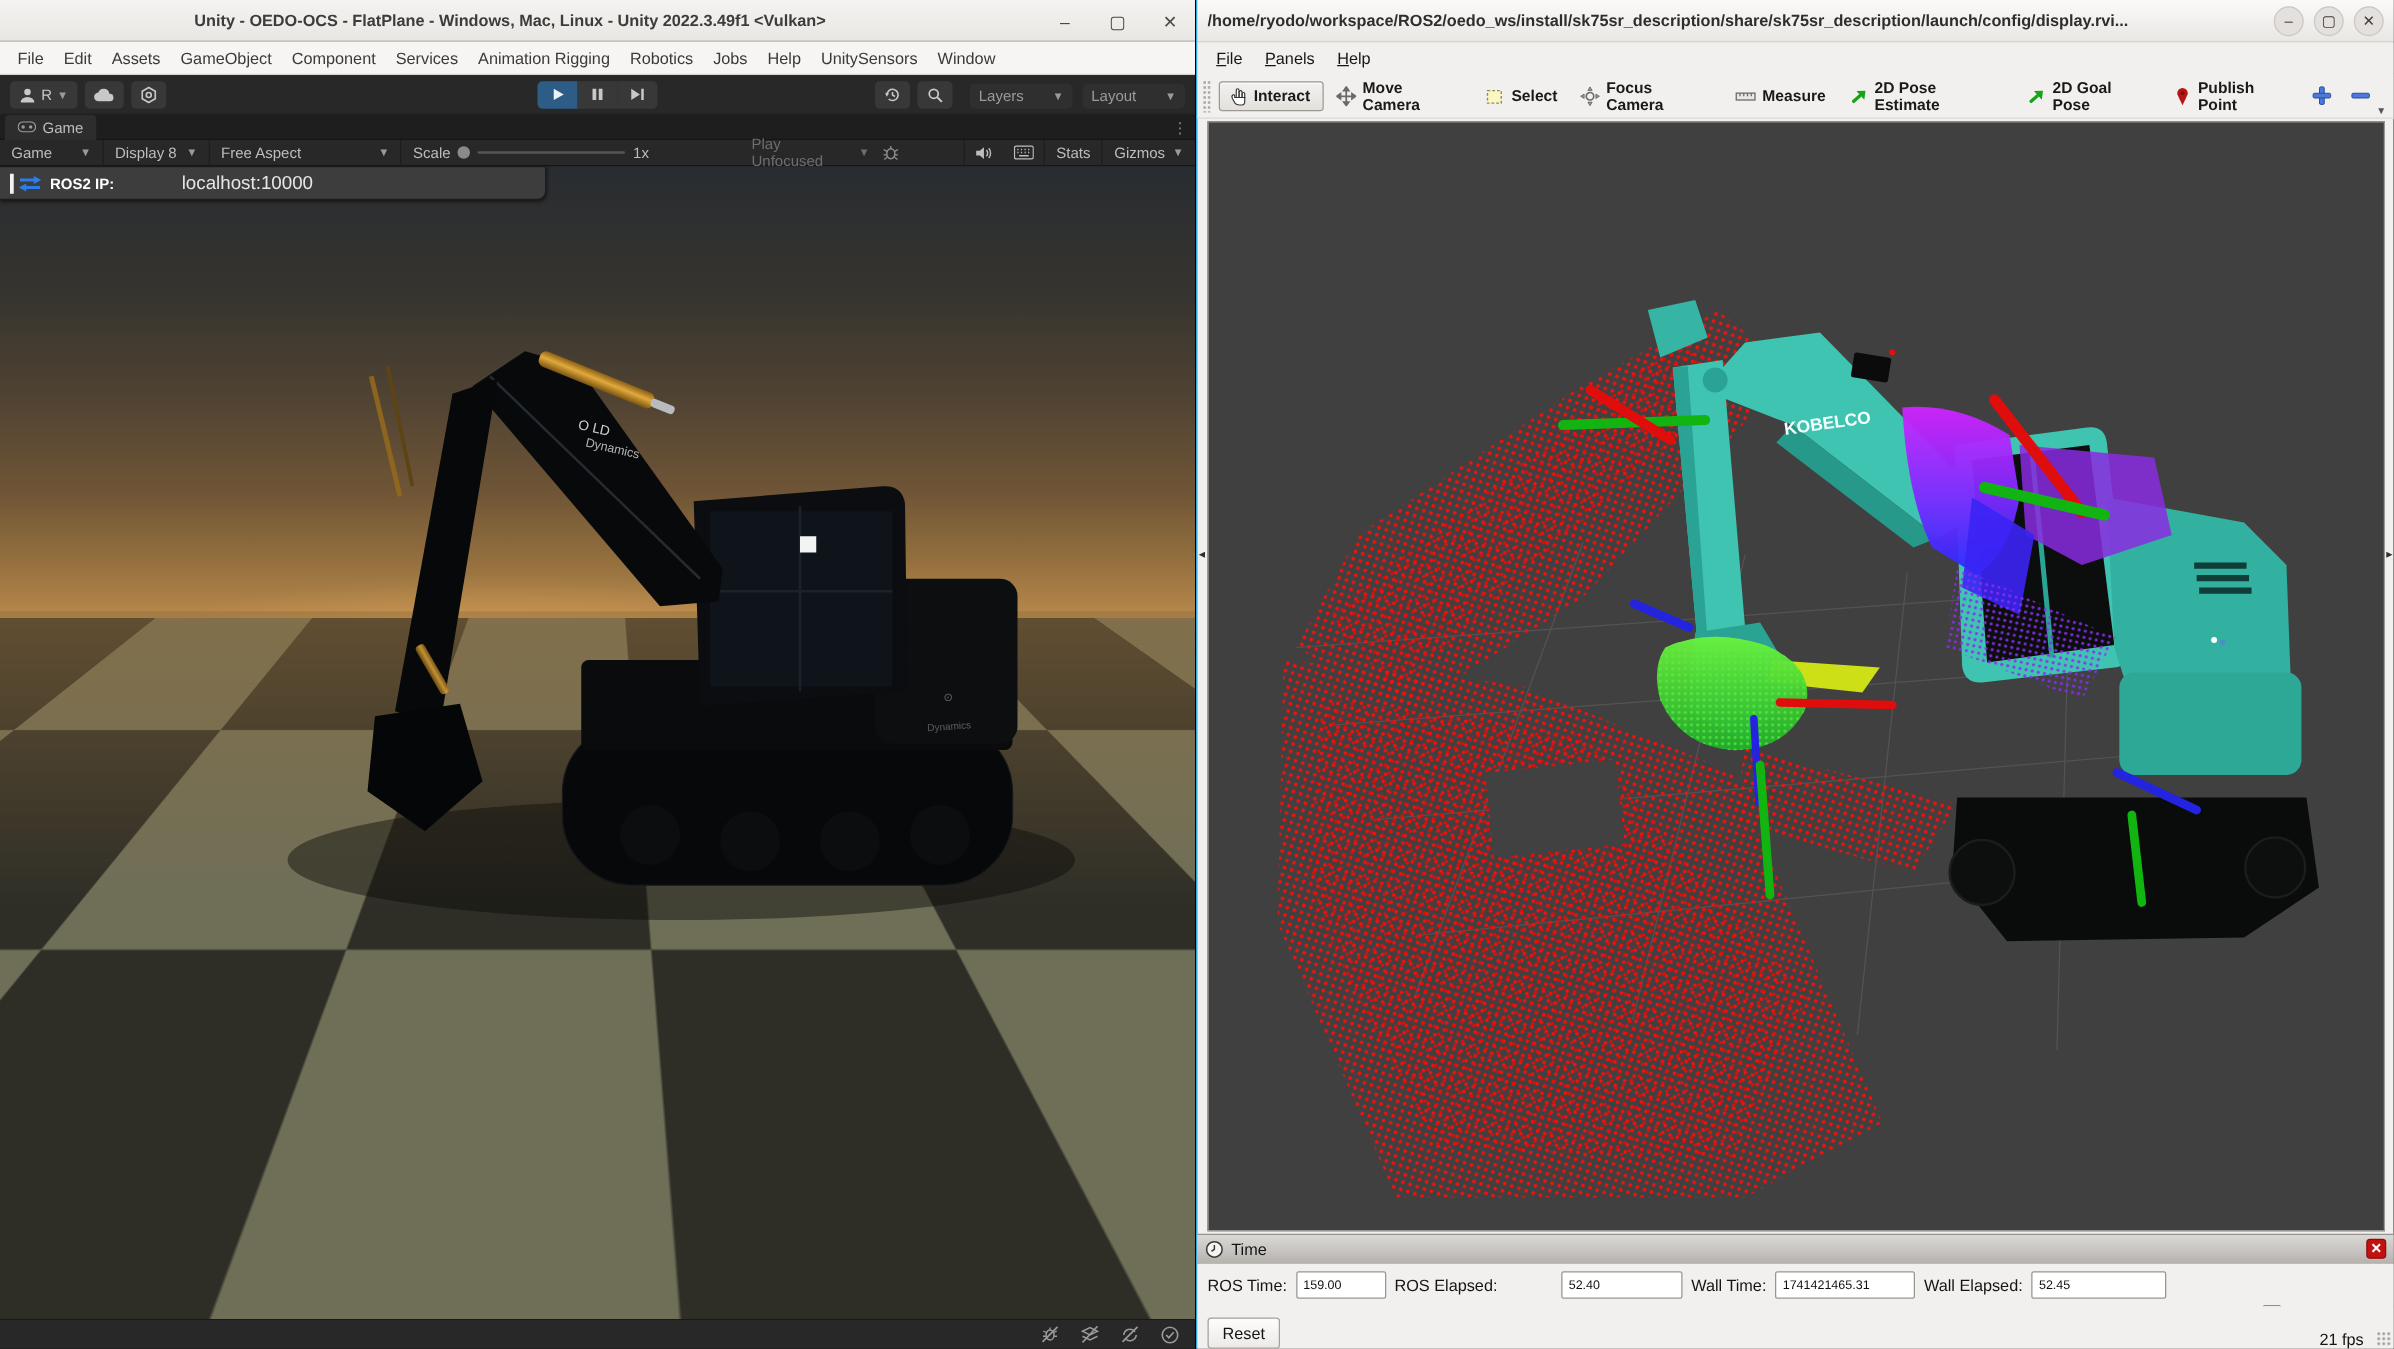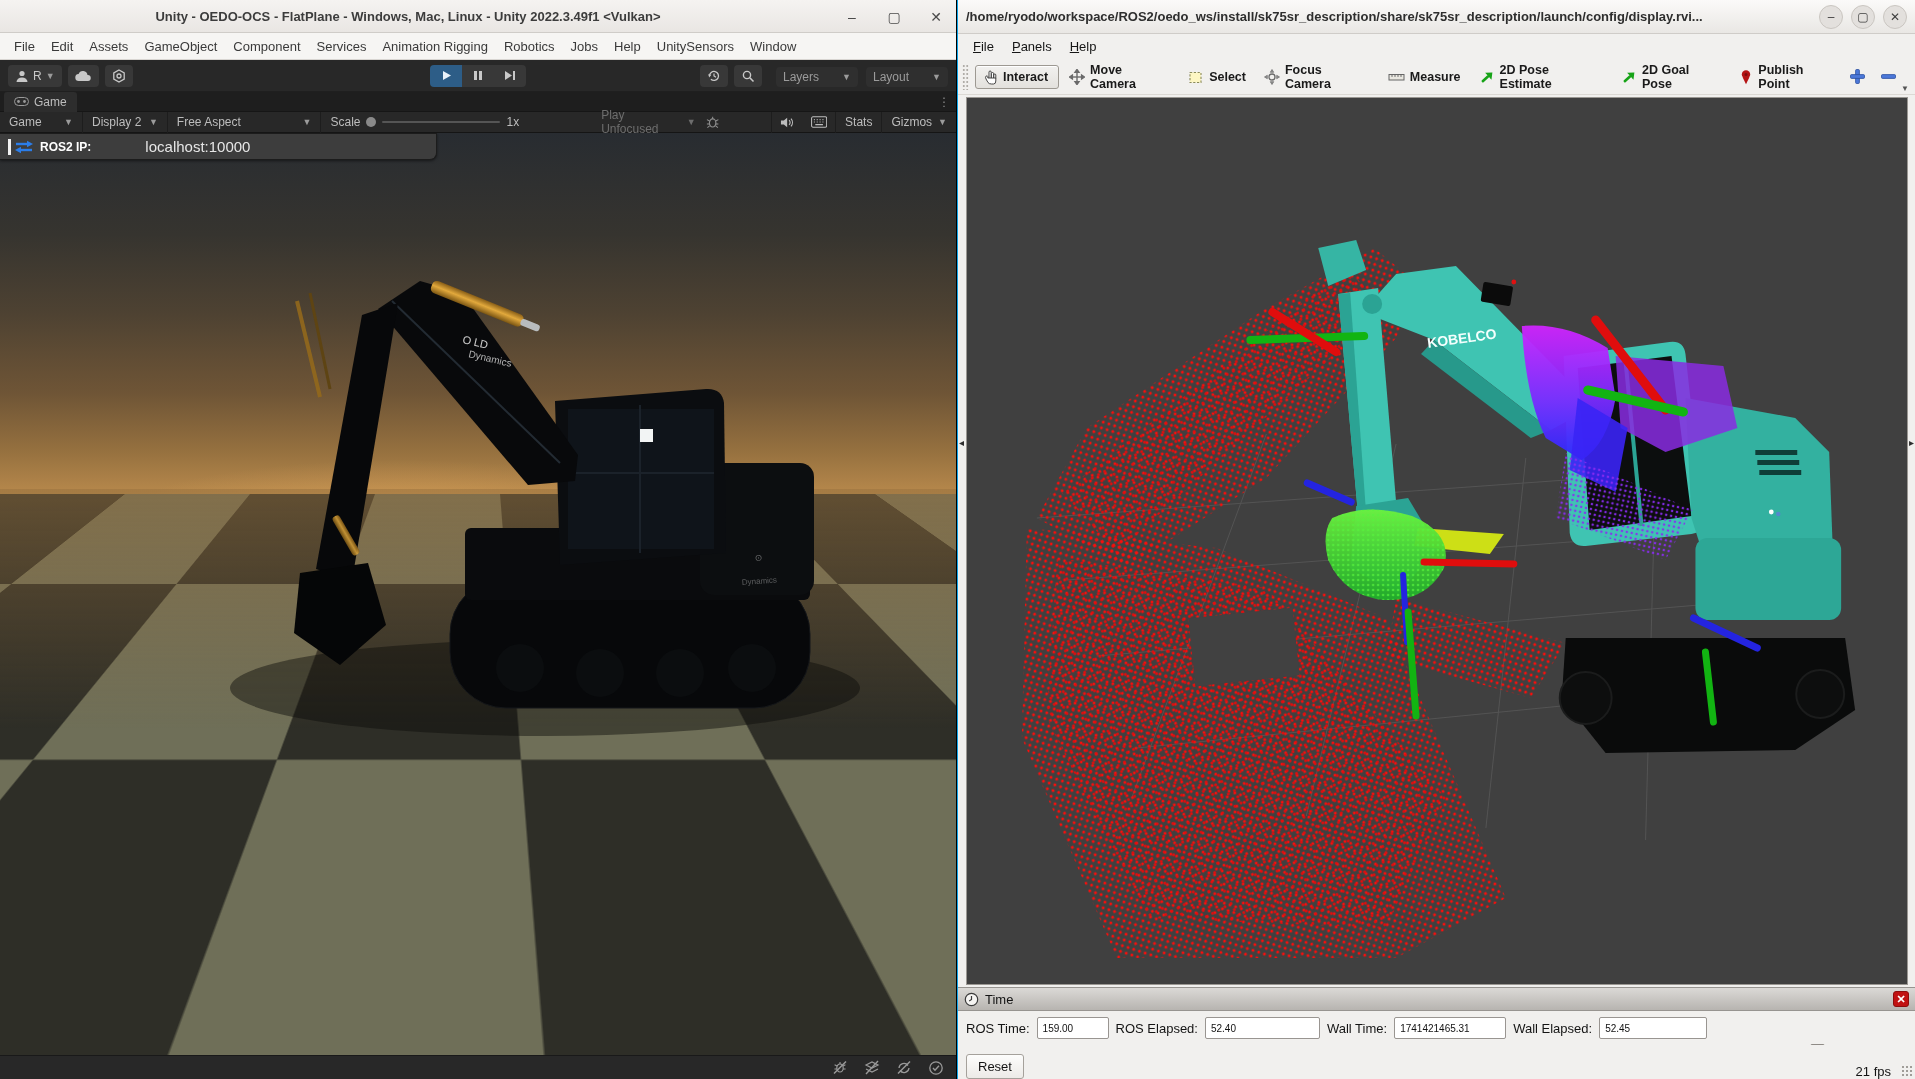--- a/index.html
+++ b/index.html
@@ -102,21 +102,21 @@
                   border-top:1px solid #979490; border-bottom:1px solid #979490;
                   display:flex; align-items:center; padding:0 6px; gap:6px; }
   .r-timeheader .t-label { font-size:13px; color:#141414; }
   .t-close { margin-left:auto; width:16px; height:16px; border-radius:3px; background:#c11212;
              border:1px solid #8d0d0d; color:#fff; font-size:11px; font-weight:bold;
              display:flex; align-items:center; justify-content:center; line-height:1; }
   .r-timefields { height:34px; flex:none; background:#f1f0ee; display:flex; align-items:center;
                   padding:0 8px; gap:7px; font-size:13px; color:#141414; }
   .r-timefields input { height:22px; border:1px solid #999591; border-radius:2px; background:#fff;
                         font-size:10px; padding:0 5px; color:#111; font-family:"Liberation Sans",sans-serif; }
-  .w70 {width:72px;} .w115 {width:115px;} .w112 {width:112px;} .w100 {width:108px;}
+  .w70 {width:72px;} .w115 {width:97px;margin-left:44px;} .w112 {width:112px;} .w100 {width:108px;}
   .exp-wrap { margin-left:auto; display:flex; align-items:center; gap:6px;margin-top:46px; }
   .checkbox { width:15px; height:15px; background:#fff; border:1px solid #8f8b86; border-radius:2px; }
   .r-statusbar { height:34px; flex:none; background:#f1f0ee; display:flex; align-items:flex-end;
                  gap:12px; padding:0 8px; font-size:13px; color:#141414; position:relative; }
   .reset-btn { background:linear-gradient(#fdfdfc,#eceae7); border:1px solid #a5a19b; border-radius:3px;
                padding:4px 11px; font-size:13px; color:#141414; }
   .fps { margin-left:auto; padding-right:16px; font-size:13px; }
   .grip { position:absolute; right:2px; bottom:2px; width:12px; height:12px;
           background-image:radial-gradient(circle,#a09d98 1px,transparent 1.2px); background-size:4px 4px; }
   b { font-weight:bold; }
@@ -227,21 +227,21 @@
       </div>
       <span class="u-tab-dots">⋮</span>
     </div>
 
     <div class="u-gametoolbar">
       <div class="g-seg" style="width:86px">
         <span>Game</span>
         <span class="caret" style="margin-left:auto">▼</span>
       </div>
       <div class="g-seg" style="width:88px">
-        <span>Display 2</span>
+        <span>Display 8</span>
         <span class="caret" style="margin-left:auto">▼</span>
       </div>
       <div class="g-seg" style="width:160px">
         <span>Free Aspect</span>
         <span class="caret" style="margin-left:auto">▼</span>
       </div>
       <div class="g-seg g-plain">
         <span>Scale</span>
         <span class="slider-thumb"></span>
         <span class="slider-line"></span>

